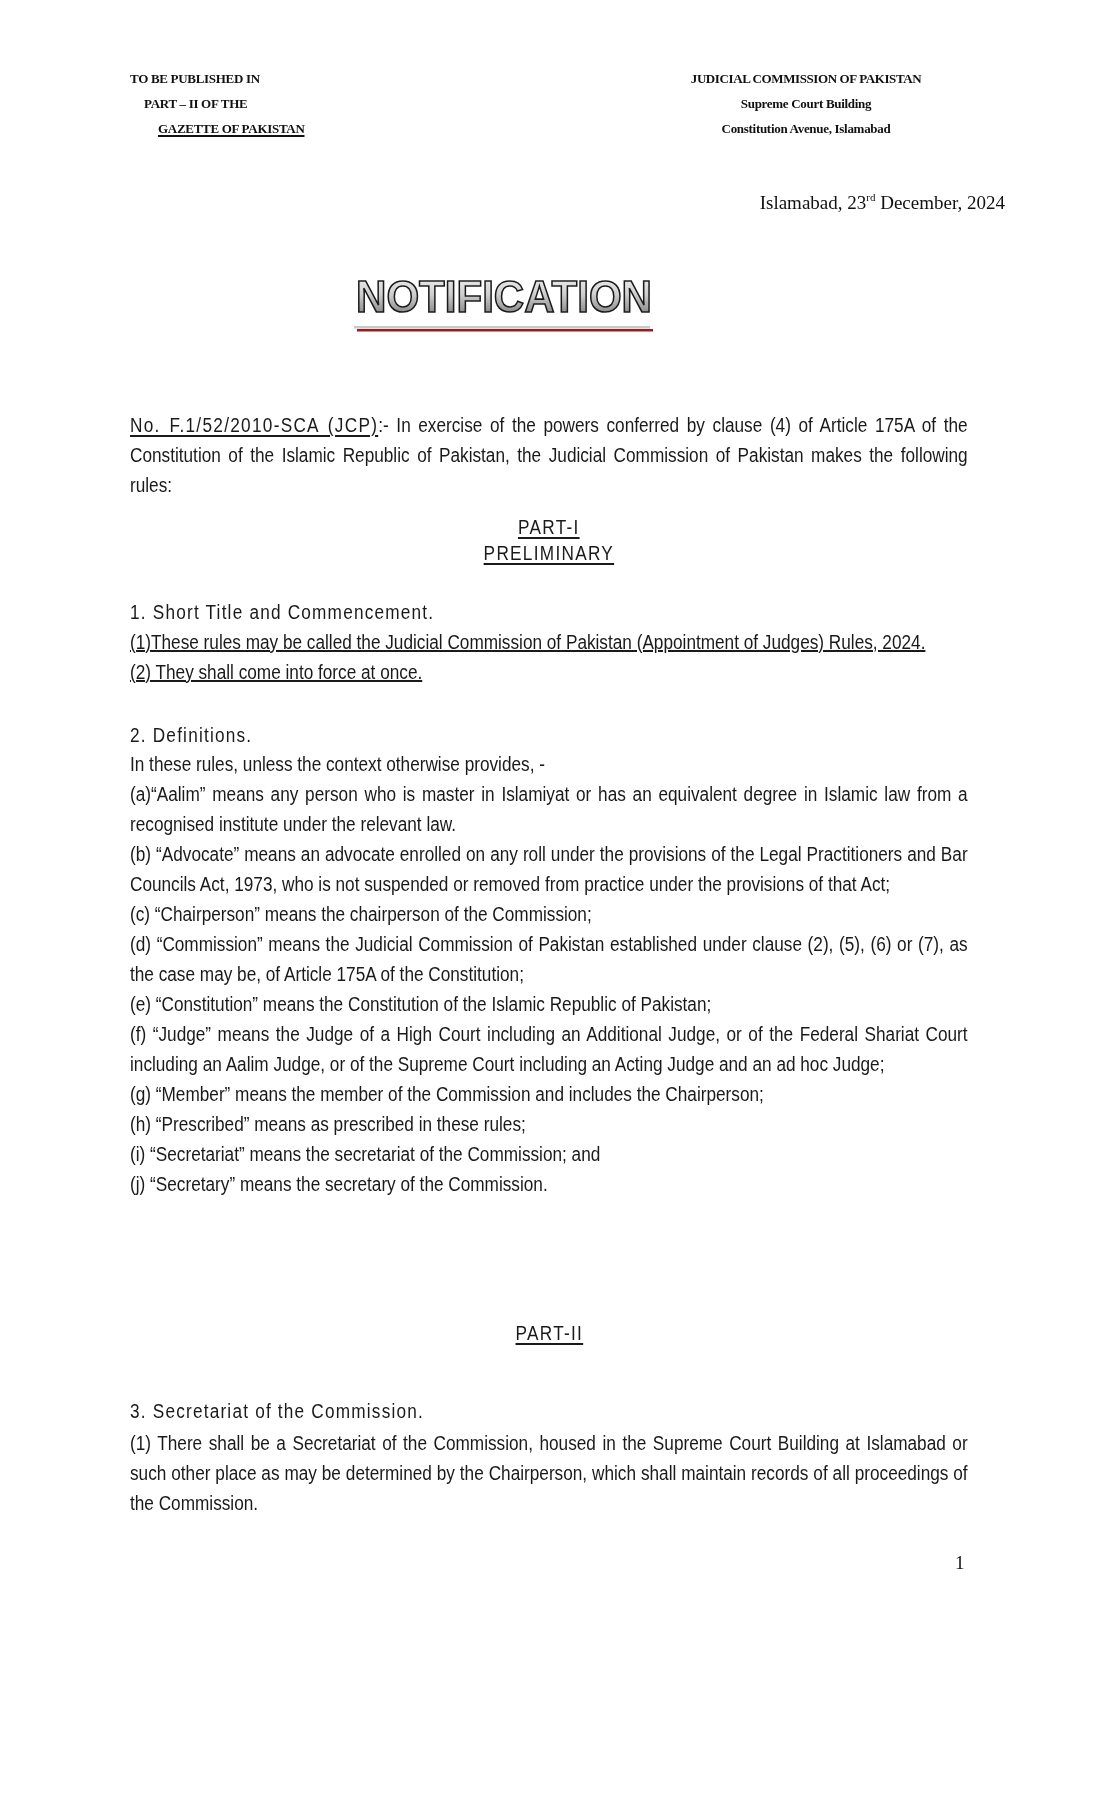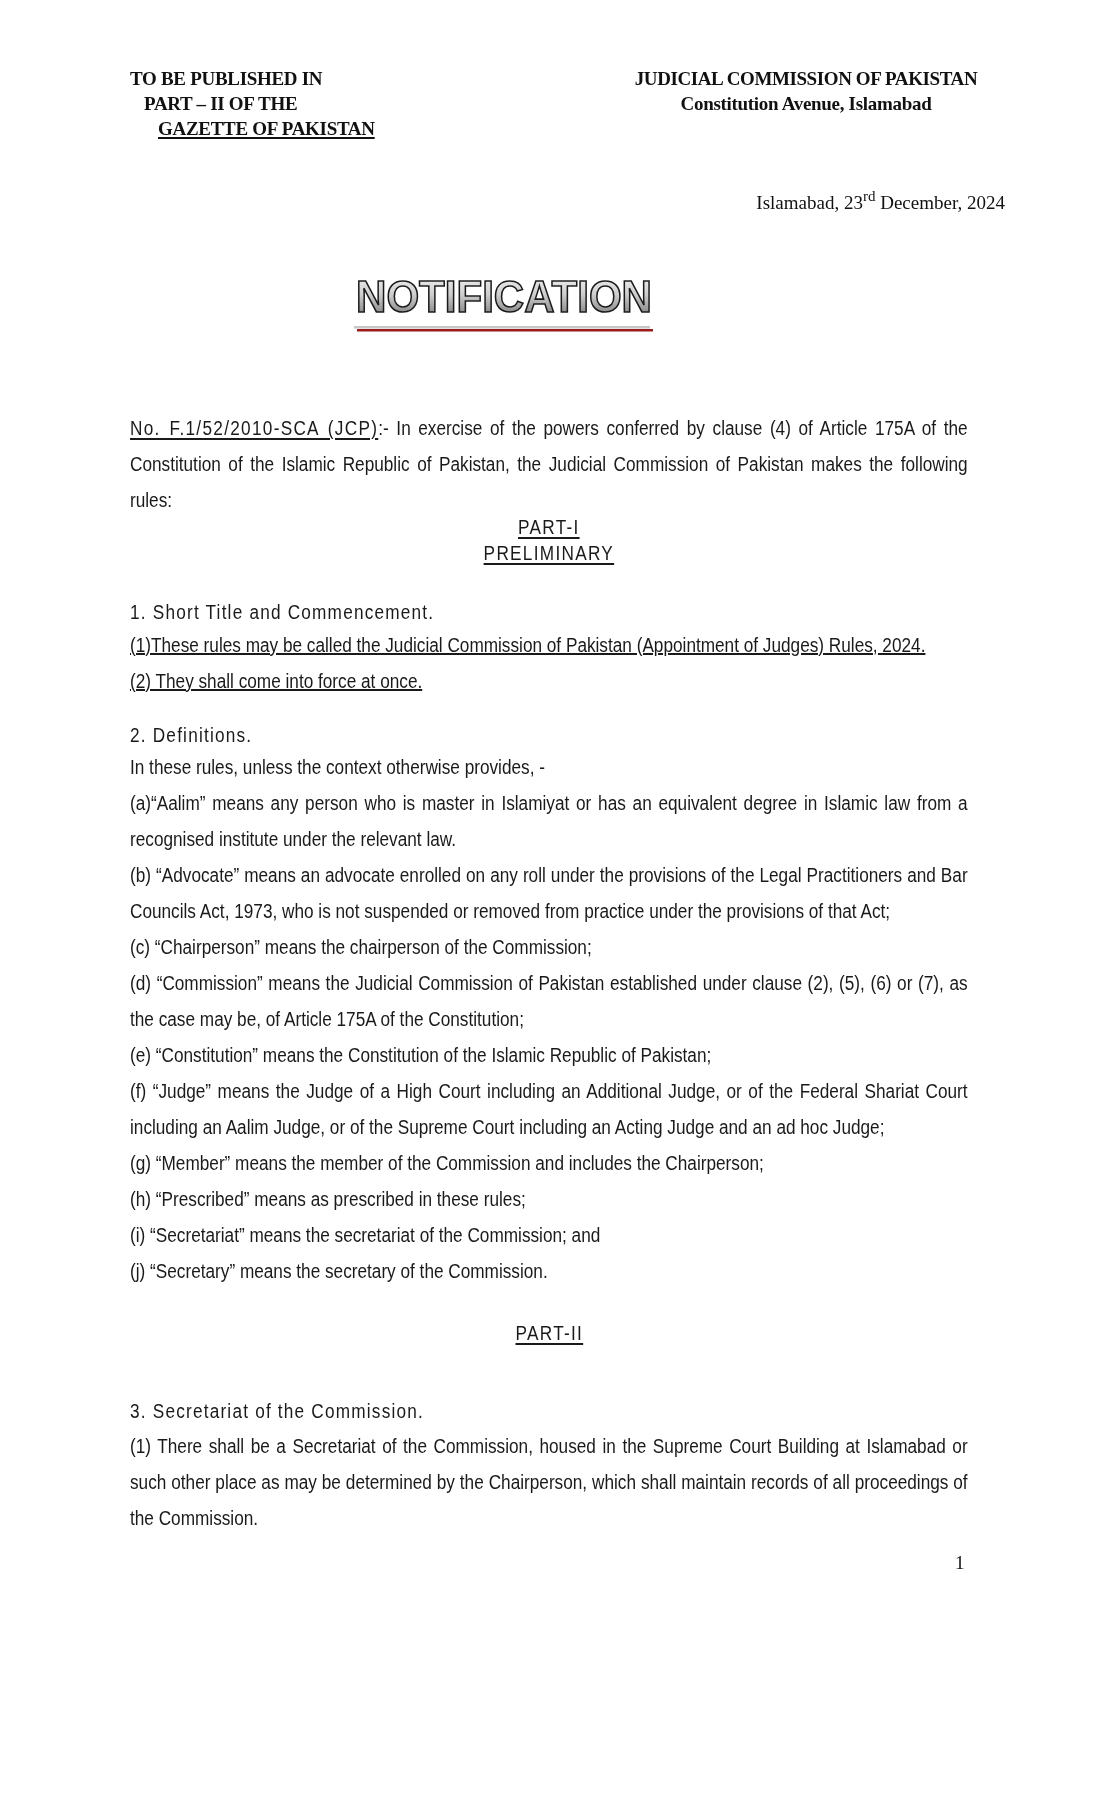--- a/index.html
+++ b/index.html
@@ -1,35 +1,35 @@
 <!DOCTYPE html>
 <html><head>
 <meta charset="utf-8">
 <style>
   html, body { margin: 0; padding: 0; background: #ffffff; }
   body { width: 1093px; height: 1800px; position: relative; overflow: hidden; color: #111; }
   .page { position: absolute; left: 0; top: 0; width: 1093px; height: 1800px; background: #fff; }
 
   
-  .hdr { position: absolute; font-family: "Liberation Serif", serif; font-weight: bold; font-size: 19px; line-height: 25px; letter-spacing: -0.3px; }
+  .hdr { position: absolute; font-family: "Liberation Serif", serif; font-weight: bold; font-size: 13px; line-height: 25px; letter-spacing: -0.3px; }
   .hdr-left { left: 130px; top: 66px; }
   .hdr-left .l2 { padding-left: 14px; }
   .hdr-left .l3 { text-decoration: underline; text-decoration-thickness: 2px; text-underline-offset: 2px; margin-left: 28px; }
   .hdr-right { left: 595px; top: 66px; width: 422px; text-align: center; }
   .hdr-right .l1 { letter-spacing: -0.4px; text-align: center; }
 
   .date { position: absolute; left: 700px; top: 190px; width: 305px; text-align: right; font-family: "Liberation Serif", serif; font-size: 19px; line-height: 25px; }
-  .date sup { font-size: 15px; vertical-align: 8px; line-height: 0; }
+  .date sup { font-size: 11px; vertical-align: 8px; line-height: 0; }
 
   
   .banner { position: absolute; left: 352px; top: 268px; width: 305px; height: 72px; }
   .banner svg { display: block; }
 
   
-  .body { position: absolute; left: 130px; width: 838px; font-family: "Liberation Sans", sans-serif; font-size: 20px; line-height: 36px; color: #1a1a1a; }
+  .body { position: absolute; left: 130px; width: 838px; font-family: "Liberation Sans", sans-serif; font-size: 20px; line-height: 30px; color: #1a1a1a; }
   .body p { margin: 0; text-align: justify; text-align-last: left; transform-origin: left top; }
   .cond { display: block; transform: scaleX(0.86); transform-origin: left top; width: 974px; }
   .ul { text-decoration: underline; text-underline-offset: 3px; text-decoration-thickness: 1.5px; }
   .lsp { letter-spacing: 1.5px; }
 
   .center-head { position: absolute; left: 130px; width: 838px; text-align: center; font-family: "Liberation Sans", sans-serif; font-size: 20px; line-height: 26px; color: #1a1a1a; }
   .center-head span { display: inline-block; text-decoration: underline; text-decoration-thickness: 2px; text-underline-offset: 3px; letter-spacing: 1.5px; transform: scaleX(0.86); }
 
   .sec-head { position: absolute; left: 130px; font-family: "Liberation Sans", sans-serif; font-size: 20px; line-height: 26px; letter-spacing: 1.4px; color: #1a1a1a; transform: scaleX(0.86); transform-origin: left top; white-space: nowrap; }
 
@@ -41,20 +41,21 @@
 <div class="page">
 
   <div class="hdr hdr-left">
     <div class="l1">TO BE PUBLISHED IN</div>
     <div class="l2">PART – II OF THE</div>
     <div class="l3">GAZETTE OF PAKISTAN</div>
   </div>
 
   <div class="hdr hdr-right">
     <div class="l1">JUDICIAL COMMISSION OF PAKISTAN</div>
+    <div class="l2">Supreme Court Building</div>
     <div class="l3">Constitution Avenue, Islamabad</div>
   </div>
 
   <div class="date"><span>Islamabad, 23</span><sup>rd</sup><span> December, 2024</span></div>
 
   <div class="banner">
     <svg width="305" height="72" viewBox="0 0 305 72">
       <defs>
         <linearGradient id="metal" x1="0" y1="0" x2="0" y2="1">
           <stop offset="0" stop-color="#f4f4f4"></stop>

